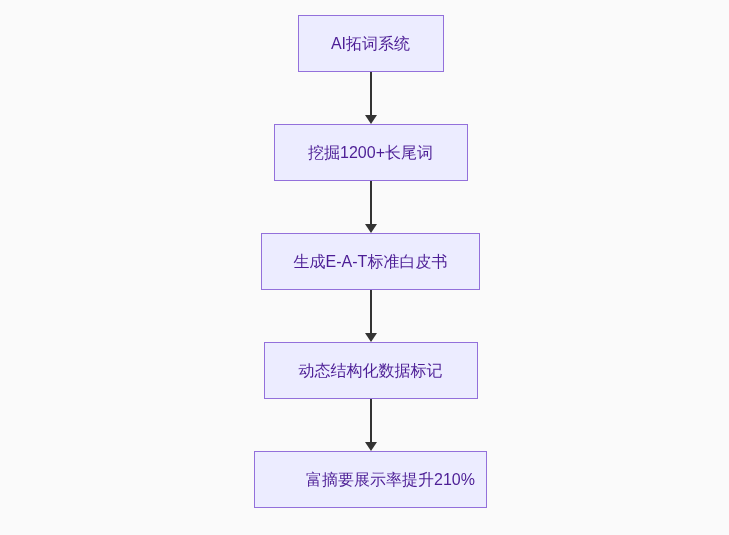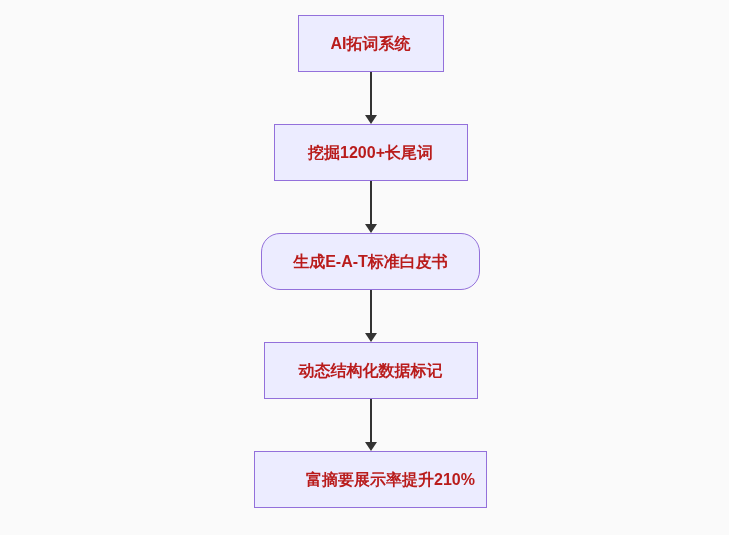--- a/index.html
+++ b/index.html
@@ -24,29 +24,28 @@
     align-items: center;
     transform: translateX(6px);
   }
   .node {
     height: 57px;
     background: #ECECFF;
     border: 1.5px solid #9370DB;
     display: flex;
     align-items: center;
     justify-content: center;
-    color: #b91c1c;
+    color: #4c1d95;
     font-size: 16px;
     line-height: 1;
     white-space: nowrap;
-    font-weight: bold;
   }
   .node.n1 { width: 146px; }
   .node.n2 { width: 194px; }
-  .node.n3 { width: 219px; border-radius: 19px; }
+  .node.n3 { width: 219px; }
   .node.n4 { width: 214px; align-items: center; }
   .node.n5 { width: 233px; padding-left: 40px; }
   .arrow {
     height: 52px;
     display: flex;
     flex-direction: column;
     align-items: center;
   }
   .arrow .shaft {
     flex: 1 1 auto;

